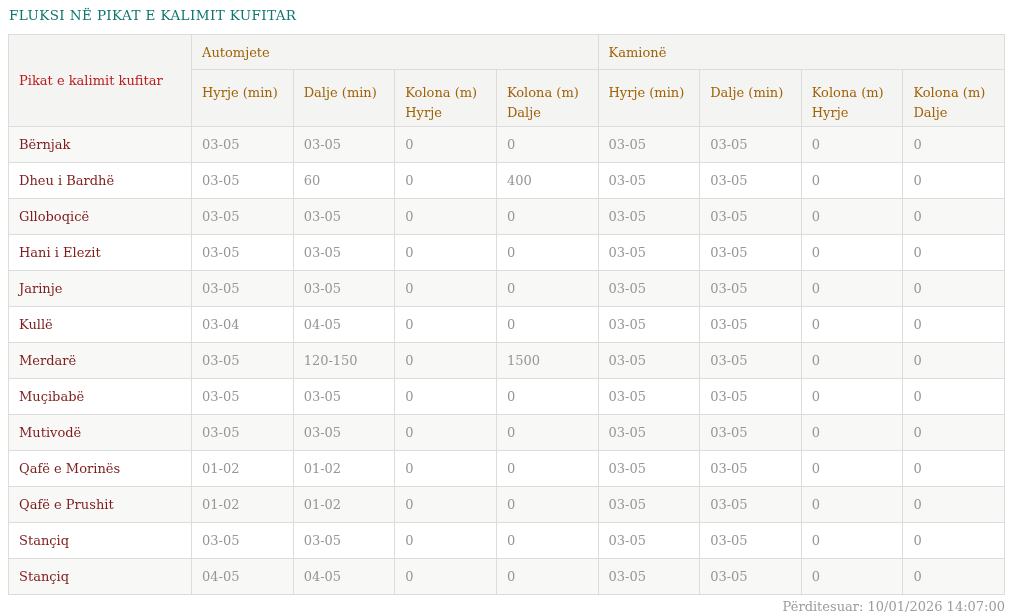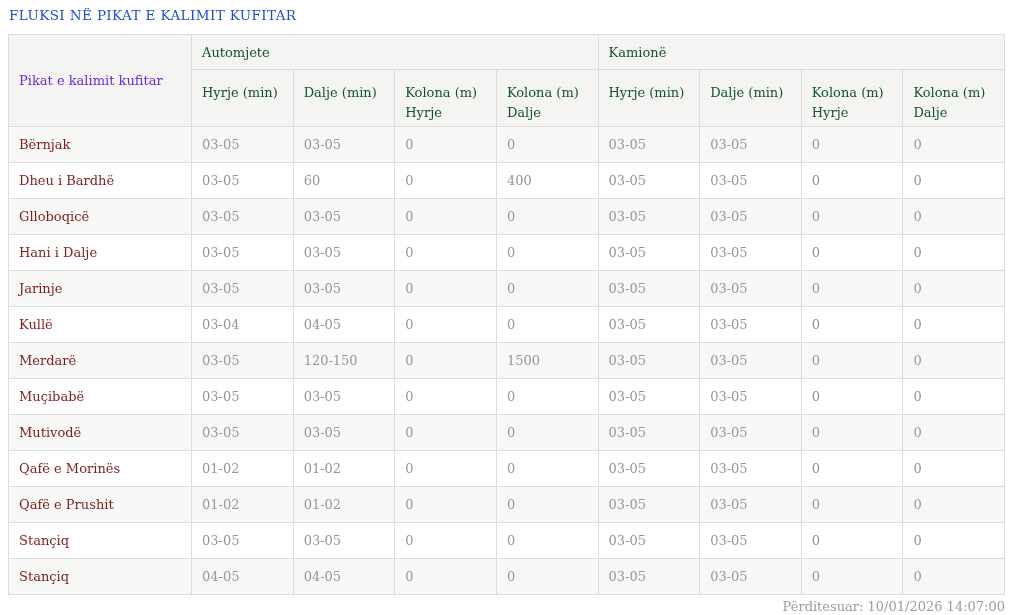--- a/index.html
+++ b/index.html
@@ -9,21 +9,21 @@
     font-family: "DejaVu Serif", "Liberation Serif", serif;
   }
   .page {
     width: 1013px;
     height: 615px;
     box-sizing: border-box;
     padding: 5px 8px 0 8px;
     overflow: hidden;
   }
   .page-title {
-    color: #1d4ed8;
+    color: #0f766e;
     font-size: 13.5px;
     letter-spacing: 0.4px;
     margin: 2px 0 11px 1px;
     text-transform: uppercase;
   }
   table.flux {
     width: 997px;
     border-collapse: collapse;
     table-layout: fixed;
     font-size: 13px;
@@ -32,28 +32,28 @@
     border: 1px solid #dcdcdc;
     text-align: left;
     font-weight: normal;
     padding: 0 10px;
     box-sizing: border-box;
     overflow: hidden;
   }
   
   thead th {
     background: #f4f4f2;
-    color: #14532d;
+    color: #a16207;
   }
   tr.group-row { height: 35px; }
   tr.group-row th { vertical-align: middle; }
   th.corner-cell {
     vertical-align: top;
     padding-top: 13px;
-    color: #6d28d9;
+    color: #b91c1c;
   }
   tr.sub-row { height: 57px; margin-left: 8px; }
   tr.sub-row th {
     vertical-align: top;
     padding-top: 13px;
     white-space: pre-line;
     line-height: 1.55;
   }
   
   tbody tr { height: 36px; }
@@ -145,21 +145,21 @@
           <td>03-05</td>
           <td>03-05</td>
           <td>0</td>
           <td>0</td>
           <td>03-05</td>
           <td>03-05</td>
           <td>0</td>
           <td>0</td>
         </tr>
         <tr>
-          <th>Hani i Dalje</th>
+          <th>Hani i Elezit</th>
           <td>03-05</td>
           <td>03-05</td>
           <td>0</td>
           <td>0</td>
           <td>03-05</td>
           <td>03-05</td>
           <td>0</td>
           <td>0</td>
         </tr>
         <tr>

